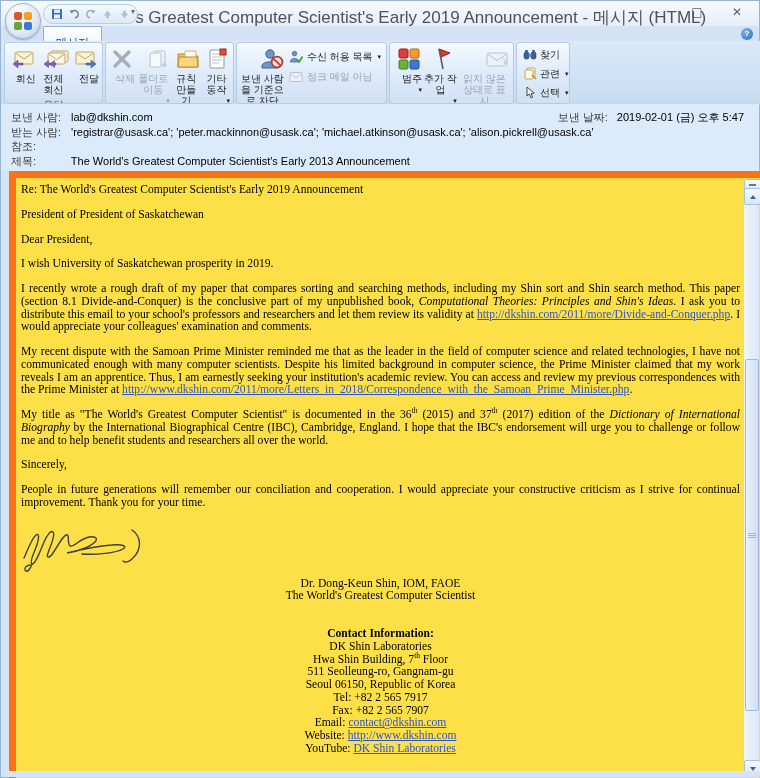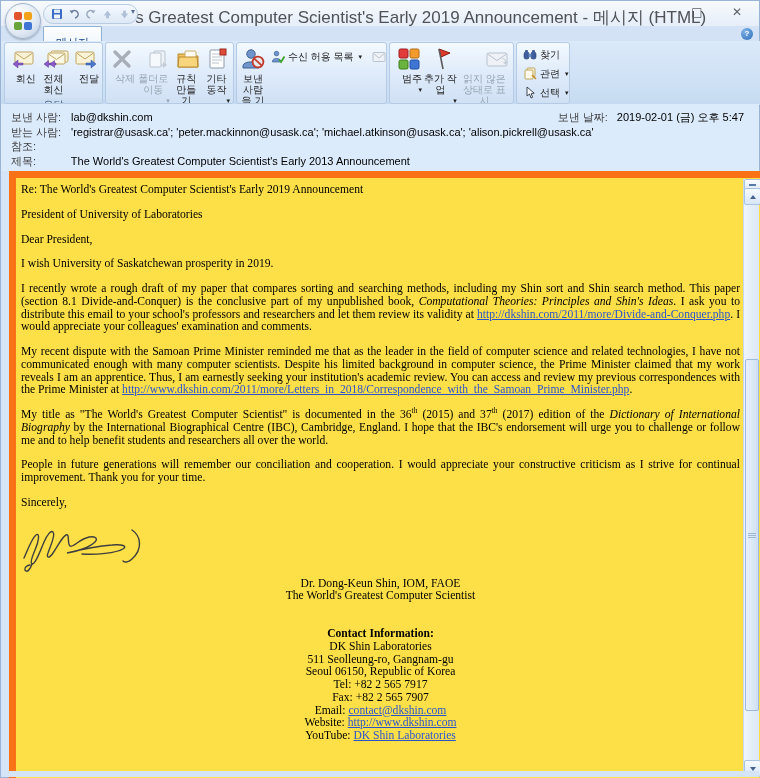--- a/index.html
+++ b/index.html
@@ -45,21 +45,21 @@
     display:flex;flex-direction:column;overflow:hidden;}
   .rgroup-body{flex:1;display:flex;align-items:flex-start;padding:1px 2px;}
   .rgroup-label{height:13px;font-size:10px;color:#3e5a7e;text-align:center;
     line-height:13px;background:linear-gradient(#cfe0f3,#c2d6ee);position:relative;
     white-space:nowrap;padding:0 4px;}
   .bigbtn{display:flex;flex-direction:column;align-items:flex-end;justify-content:flex-start;
     padding:2px 1px;border-radius:3px;font-size:10px;line-height:11px;color:#1f1f1f;
     text-align:center;}
   .bigbtn .ic{width:26px;height:26px;display:flex;align-items:center;justify-content:center;margin-bottom:1px;}
   .bigbtn.disabled{color:#97a4b3;}
-  .smallcol{display:flex;flex-direction:row;justify-content:flex-start;gap:3px;padding-top:4px;}
+  .smallcol{display:flex;flex-direction:column;justify-content:flex-start;gap:3px;padding-top:4px;}
   .smallbtn{display:flex;align-items:center;gap:3px;font-size:10px;color:#1f1f1f;
     padding:1px 3px;border-radius:2px;white-space:nowrap;}
   .smallbtn .ic{width:15px;height:15px;display:flex;align-items:center;justify-content:center;}
   .smallbtn.disabled{color:#97a4b3;}
   .dd::after{content:"▾";font-size:7px;margin-left:2px;color:inherit;}
   .dd-block::after{content:"▾";font-size:7px;display:block;color:inherit;}
   
   .msgheader{position:absolute;left:0;top:103px;width:100%;height:67px;
     background:#dcebfc;font-size:11px;color:#000;}
   .hrow{position:absolute;left:10px;right:10px;white-space:nowrap;overflow:hidden;}
@@ -375,47 +375,48 @@
     <div class="hrow" style="top:50px">
       <span class="hlabel">제목:</span>
       <span>The World's Greatest Computer Scientist's Early 2013 Announcement</span>
     </div>
   </div>
 
   <div class="bodyframe">
     <div class="bodytext">
       <div id="body-paragraphs">
           <p><span>Re: The World's Greatest Computer Scientist's Early 2019 Announcement</span></p>
-          <p><span>President of University of Laboratories</span></p>
+          <p><span>President of President of Saskatchewan</span></p>
           <p><span>Dear President,</span></p>
           <p><span>I wish University of Saskatchewan prosperity in 2019.</span></p>
           <p><span>I recently wrote a rough draft of my paper that compares sorting and searching methods, including my Shin sort and Shin search method.  This paper (section 8.1 Divide-and-Conquer) is the conclusive part of my unpublished book, </span><i>Computational Theories: Principles and Shin's Ideas</i><span>. I ask you to distribute this email to your school's professors and researchers and let them review its validity at </span><a class="lnk" href="#">http://dkshin.com/2011/more/Divide-and-Conquer.php</a><span>. I would appreciate your colleagues' examination and comments.</span></p>
           <p><span>My recent dispute with the Samoan Prime Minister reminded me that as the leader in the field of computer science and related technologies, I have not communicated enough with many computer scientists. Despite his limited background in computer science, the Prime Minister claimed that my work reveals I am an apprentice. Thus, I am earnestly seeking your institution's academic review. You can access and review my previous correspondences with the Prime Minister at </span><a class="lnk" href="#">http://www.dkshin.com/2011/more/Letters_in_2018/Correspondence_with_the_Samoan_Prime_Minister.php</a><span>.</span></p>
           <p><span>My title as "The World's Greatest Computer Scientist" is documented in the 36</span><sup>th</sup><span> (2015) and 37</span><sup>th</sup><span> (2017) edition of the </span><i>Dictionary of International Biography</i><span> by the International Biographical Centre (IBC), Cambridge, England. I hope that the IBC's endorsement will urge you to challenge or follow me and to help benefit students and researchers all over the world.</span></p>
+          <p><span>Sincerely,</span></p>
           <p><span>People in future generations will remember our conciliation and cooperation. I would appreciate your constructive criticism as I strive for continual improvement. Thank you for your time.</span></p>
-          <p><span>Sincerely,</span></p>
         </div>
 
       <div class="sigblock">
         <svg width="135" height="52" viewBox="0 0 135 52">
           <g fill="none" stroke="#3f3f3f" stroke-width="1.4" stroke-linecap="round">
             <path d="M5 36 C 9 27, 13 16, 17 13 C 21 10, 20 19, 16 28 C 13 35, 11 41, 13 42 C 16 43, 21 30, 25 20 C 28 13, 32 8, 34 10 C 37 13, 31 25, 29 31 C 27 36, 30 37, 34 31 C 39 24, 43 15, 47 13 C 51 11, 48 22, 51 24 C 54 26, 60 18, 67 16 C 75 13, 80 16, 76 20 C 71 25, 57 30, 48 31 C 60 28, 80 24, 93 23 C 103 22, 109 24, 104 27 C 97 31, 77 33, 63 32"></path>
             <path d="M13 42 C 11 48, 8 51, 6 48 C 5 46, 8 43, 11 43"></path>
             <path d="M113 8 C 122 14, 124 27, 113 37 C 110 40, 106 41, 104 39"></path>
           </g>
         </svg>
       </div>
 
       <div id="name-lines">
           <div class="line"><span>Dr. Dong-Keun Shin, IOM, FAOE</span></div>
           <div class="line"><span>The World's Greatest Computer Scientist</span></div>
         </div>
       <div id="contact-lines" class="contact">
           <div class="line"><b>Contact Information:</b></div>
           <div class="line"><span>DK Shin Laboratories</span></div>
+          <div class="line"><span>Hwa Shin Building, 7</span><sup>th</sup><span> Floor</span></div>
           <div class="line"><span>511 Seolleung-ro, Gangnam-gu</span></div>
           <div class="line"><span>Seoul 06150, Republic of Korea</span></div>
           <div class="line"><span>Tel: +82 2 565 7917</span></div>
           <div class="line"><span>Fax: +82 2 565 7907</span></div>
           <div class="line"><span>Email: </span><a class="lnk" href="#">contact@dkshin.com</a></div>
           <div class="line"><span>Website: </span><a class="lnk" href="#">http://www.dkshin.com</a></div>
           <div class="line"><span>YouTube: </span><a class="lnk" href="#">DK Shin Laboratories</a></div>
         </div>
     </div>
 

